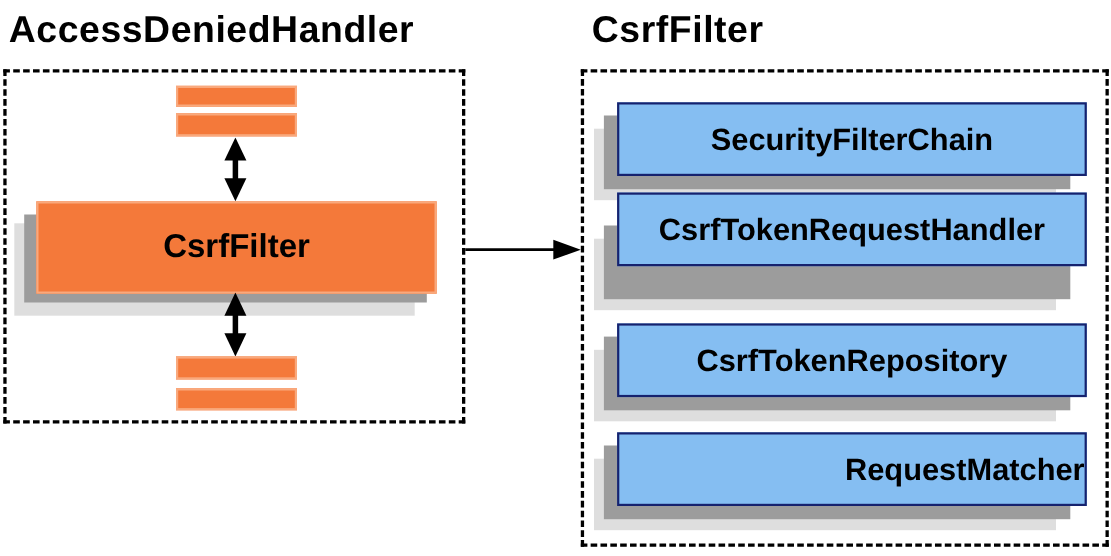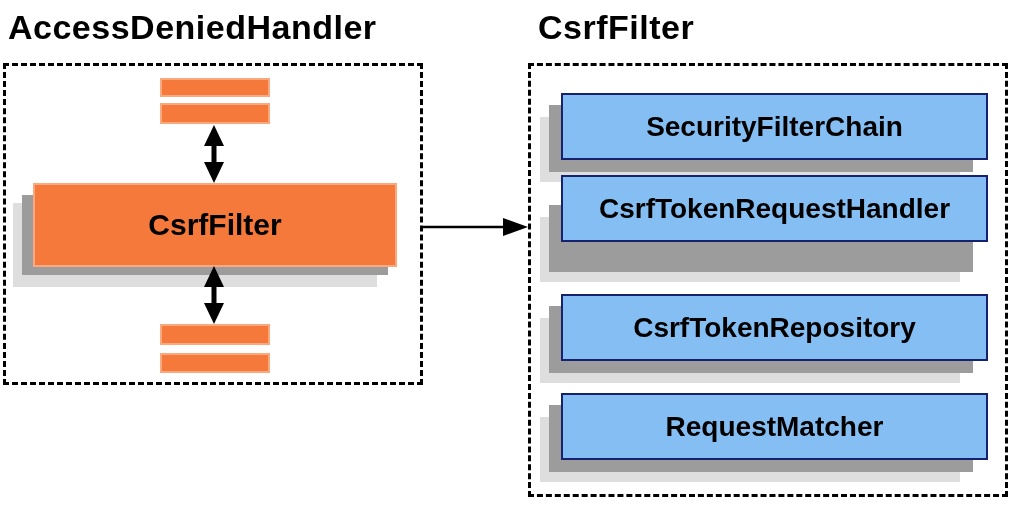--- a/index.html
+++ b/index.html
@@ -72,21 +72,21 @@
     box-sizing: border-box;
     display: flex; align-items: center; justify-content: center;
     font-size: 28px; font-weight: bold; color: #000;
   }
   .blue-shadow-dark  { left: 549px; width: 424px; height: 67px; }
   .blue-shadow-light { left: 540px; width: 420px; height: 65px; }
 
   .comp1 .blue-box { top: 93px; }  .comp1 .blue-shadow-dark { top: 105px; } .comp1 .blue-shadow-light { top: 117px; }
   .comp2 .blue-box { top: 175px; } .comp2 .blue-shadow-dark { top: 205px; } .comp2 .blue-shadow-light { top: 217px; }
   .comp3 .blue-box { top: 294px; } .comp3 .blue-shadow-dark { top: 306px; } .comp3 .blue-shadow-light { top: 318px; }
-  .comp4 .blue-box { top: 393px; } .comp4 .blue-shadow-dark { top: 405px; } .comp4 .blue-shadow-light { top: 417px; }
+  .comp4 .blue-box { top: 393px; justify-content: flex-end; } .comp4 .blue-shadow-dark { top: 405px; } .comp4 .blue-shadow-light { top: 417px; }
 
   .arrow-svg { position: absolute; color: var(--arrow-color, #000); }
   .varrow1 { left: 199px; top: 125px; }
   .varrow2 { left: 199px; top: 266px; }
   .harrow  { left: 422px; top: 216px; }
 </style>
 </head>
 <body>
 
 <div class="page">

